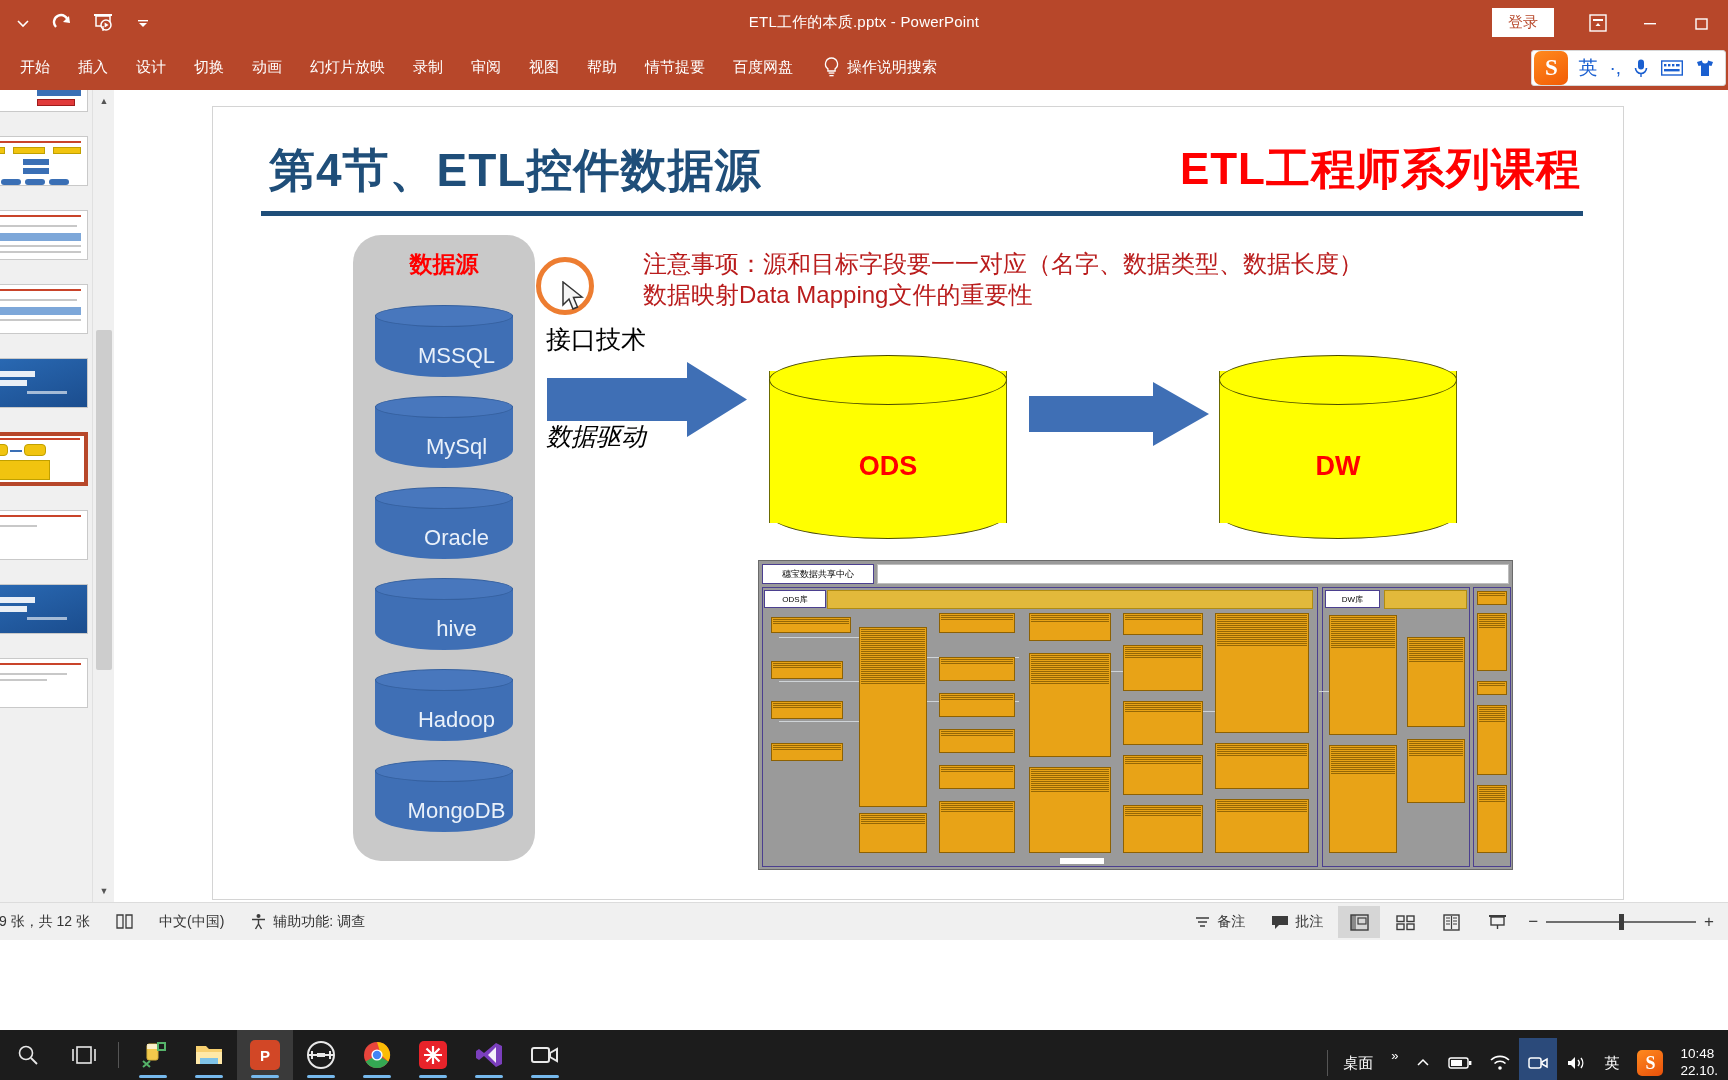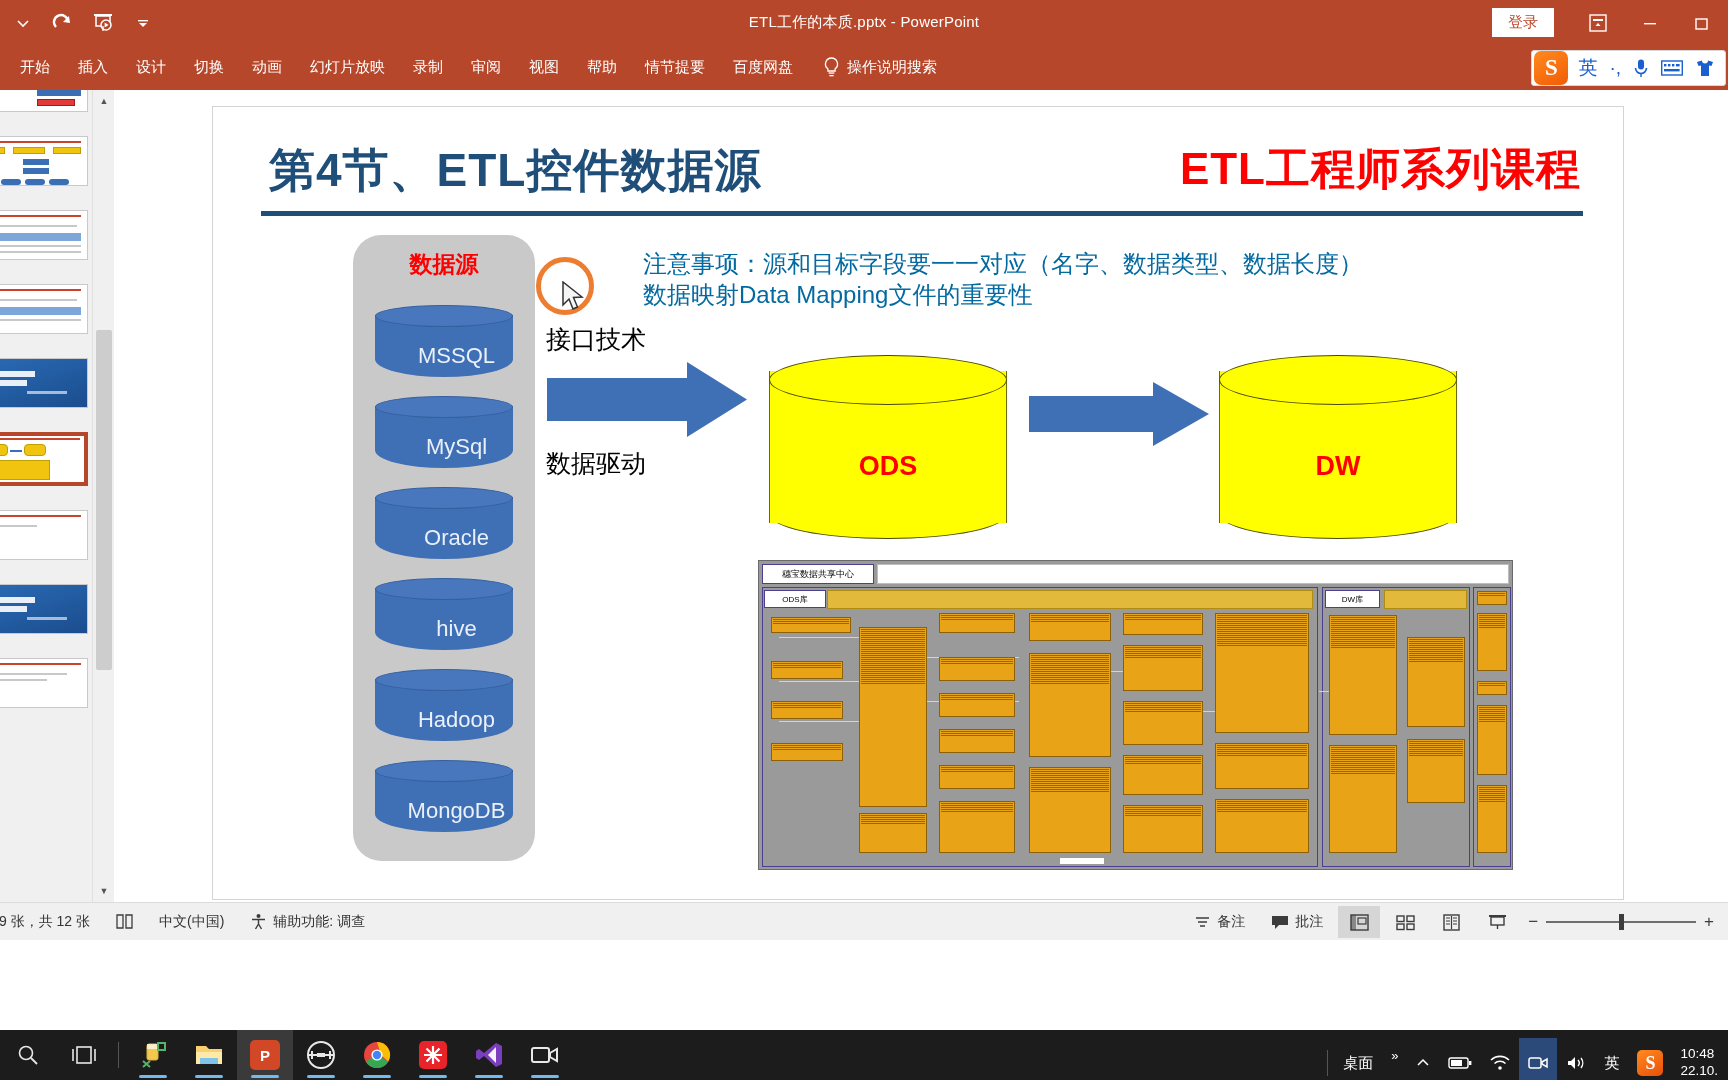--- a/index.html
+++ b/index.html
@@ -128,21 +128,21 @@
     font-size: 44px; font-weight: bold; color: #ff0000;
     letter-spacing: 1px;
   }
   .s-rule {
     position: absolute; left: 48px; right: 40px; top: 104px;
     height: 5px; background: #1f4e79;
   }
 
   .note {
     position: absolute; left: 430px; top: 142px;
-    color: #0369a1; font-size: 24px; line-height: 1.28;
+    color: #b91c1c; font-size: 24px; line-height: 1.28;
     white-space: pre-line;
   }
 
   
   .dsbox {
     position: absolute; left: 140px; top: 128px;
     width: 182px; height: 626px;
     background: #c9c9c9; border-radius: 28px;
   }
   .dstitle {
@@ -492,21 +492,21 @@
         <div class="lbl">MongoDB</div>
       </div>
     </div>
 
     <div class="hl-circle"></div>
     <svg class="cursor" width="30" height="34" viewBox="0 0 30 34">
       <path d="M2 1 L2 24 L8 18 L12 28 L16.5 26 L12.5 16.5 L21 16 Z" fill="#f5f5f5" stroke="#333" stroke-width="1.5"></path>
     </svg>
 
     <div class="alabel" style="left:333px; top:216px;">接口技术</div>
-    <div class="alabel" style="left:333px; top:340px;">数据驱动</div>
+    <div class="alabel" style="left:333px; top:313px;font-style:italic;">数据驱动</div>
 
     <svg class="arrow-svg" style="left:334px; top:255px;" width="200" height="75" viewBox="0 0 200 75">
       <path d="M0 16 H140 V0 L200 37.5 L140 75 V59 H0 Z" fill="#3f6fb5"></path>
     </svg>
 
     <div class="ycyl" style="left:556px; top:248px; width:238px; height:184px;">
       <div class="bot"></div>
       <div class="body"></div>
       <div class="top"></div>
       <div class="lbl">ODS</div>

